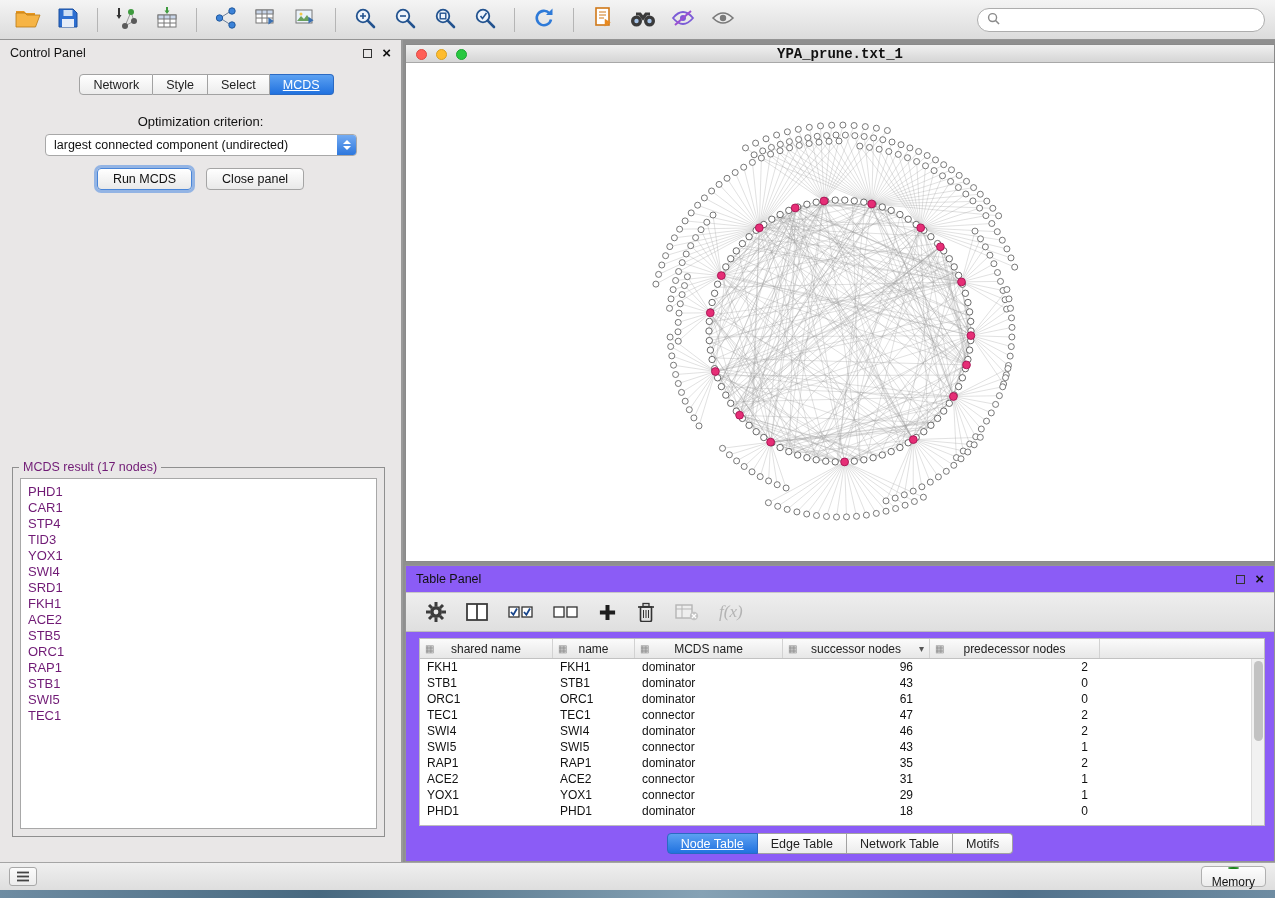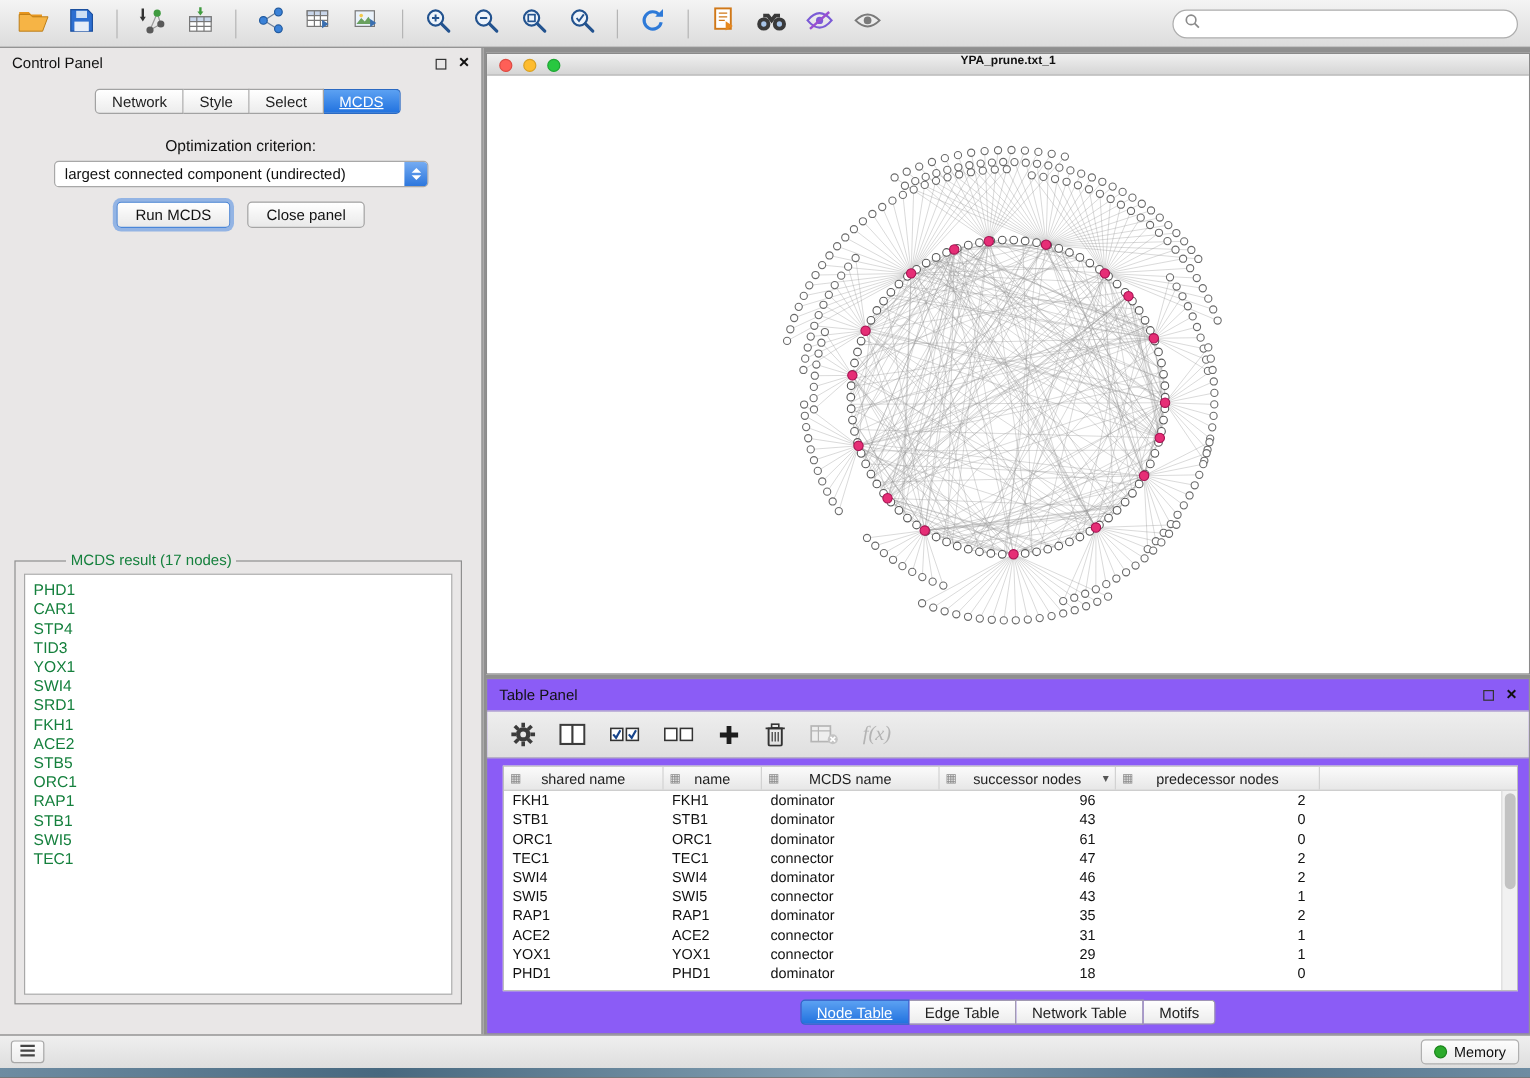--- a/index.html
+++ b/index.html
@@ -41,32 +41,32 @@
     align-items:center; justify-content:center; gap:2px; }
   .arr-up { width:0; height:0; border-left:4px solid transparent; border-right:4px solid transparent; border-bottom:4px solid #fff; }
   .arr-dn { width:0; height:0; border-left:4px solid transparent; border-right:4px solid transparent; border-top:4px solid #fff; }
 
   .btn-row { position:absolute; top:128px; left:0; width:100%; display:flex; justify-content:center; gap:14px; }
   .btn { height:22px; border:1px solid #a5a5a5; border-radius:4px; background:linear-gradient(#ffffff,#e9e9e9);
     font-size:12.5px; padding:0 15px; display:flex; align-items:center; }
   .btn.focused { box-shadow:0 0 0 3px rgba(77,139,226,.55); border-color:#4a86d8; }
 
   .result-box { position:absolute; top:420px; left:12px; width:373px; height:377px;
-    border:1px solid #8f8f8f; font-size:12.5px; color:#15803d;padding-left:36px; }
+    border:1px solid #8f8f8f; font-size:12.5px; color:#701a75; }
   .result-box legend { padding:0 4px; margin-left:6px; font-size:12.5px; }
   .result-list { position:absolute; left:7px; right:7px; top:4px; bottom:7px; background:#fff;
     border:1px solid #a8a8a8; overflow:auto; padding:5px 7px; font-size:13px; line-height:16px; }
   .mcds-item { height:16px; }
 
   
   .network-window { position:absolute; left:405px; top:44px; width:870px; height:518px;
     background:#fff; border:1px solid #8a8a8a; }
   .net-titlebar { height:18px; background:linear-gradient(#f0f0f0,#d5d5d5); border-bottom:1px solid #a8a8a8;
-    position:relative; display:flex; align-items:flex-start; justify-content:center;
-    font-size:10px; font-weight:bold; color:#111; }
+    position:relative; display:flex; align-items:center; justify-content:center;
+    font-size:14px; font-weight:bold; color:#111;font-family:Liberation Mono, monospace; }
   .lights { position:absolute; left:10px; top:3.5px; display:flex; gap:9px; }
   .light { width:11px; height:11px; border-radius:50%; }
   .light.red { background:#ff5f57; border:1px solid #dd4a42; }
   .light.yellow { background:#febc2e; border:1px solid #d8a021; }
   .light.green { background:#28c840; border:1px solid #1da532; }
   #network-svg { display:block; background:#fff; }
 
   
   .table-panel { position:absolute; left:405px; top:565px; width:870px; height:297px;
     background:#8b5cf6; border:1px solid #949494; }
@@ -98,21 +98,21 @@
   .bottom-tabs { position:absolute; bottom:7px; left:0; right:0; display:flex; justify-content:center; }
 
   
   .status-bar { position:absolute; left:0; top:862px; width:1275px; height:28px;
     background:linear-gradient(#efefef,#dedede); border-top:1px solid #a5a5a5;
     display:flex; align-items:center; padding:0 9px; }
   .menu-btn { width:28px; height:19px; border:1px solid #a8a8a8; border-radius:3px;
     background:linear-gradient(#fbfbfb,#ececec); display:flex; align-items:center; justify-content:center; }
   .memory-btn { margin-left:auto; height:21px; border:1px solid #b0b0b0; border-radius:4px;
     background:linear-gradient(#fdfdfd,#ececec); display:flex; align-items:center; gap:6px;
-    padding:0 10px; font-size:12px; }
+    padding:0 10px; font-size:12px;flex-direction:column; }
   .mem-dot { width:11px; height:11px; border-radius:50%; background:#2cab2c; border:1px solid #1c851c; }
   .wallpaper { position:absolute; left:0; top:890px; width:1275px; height:8px;
     background:linear-gradient(90deg,#6e8ca2,#47687f 25%,#86a2b5 55%,#51718b 80%,#6e8ca2); }
 </style>
 </head>
 <body>
 
 <div class="app">
 
   <div class="toolbar">

